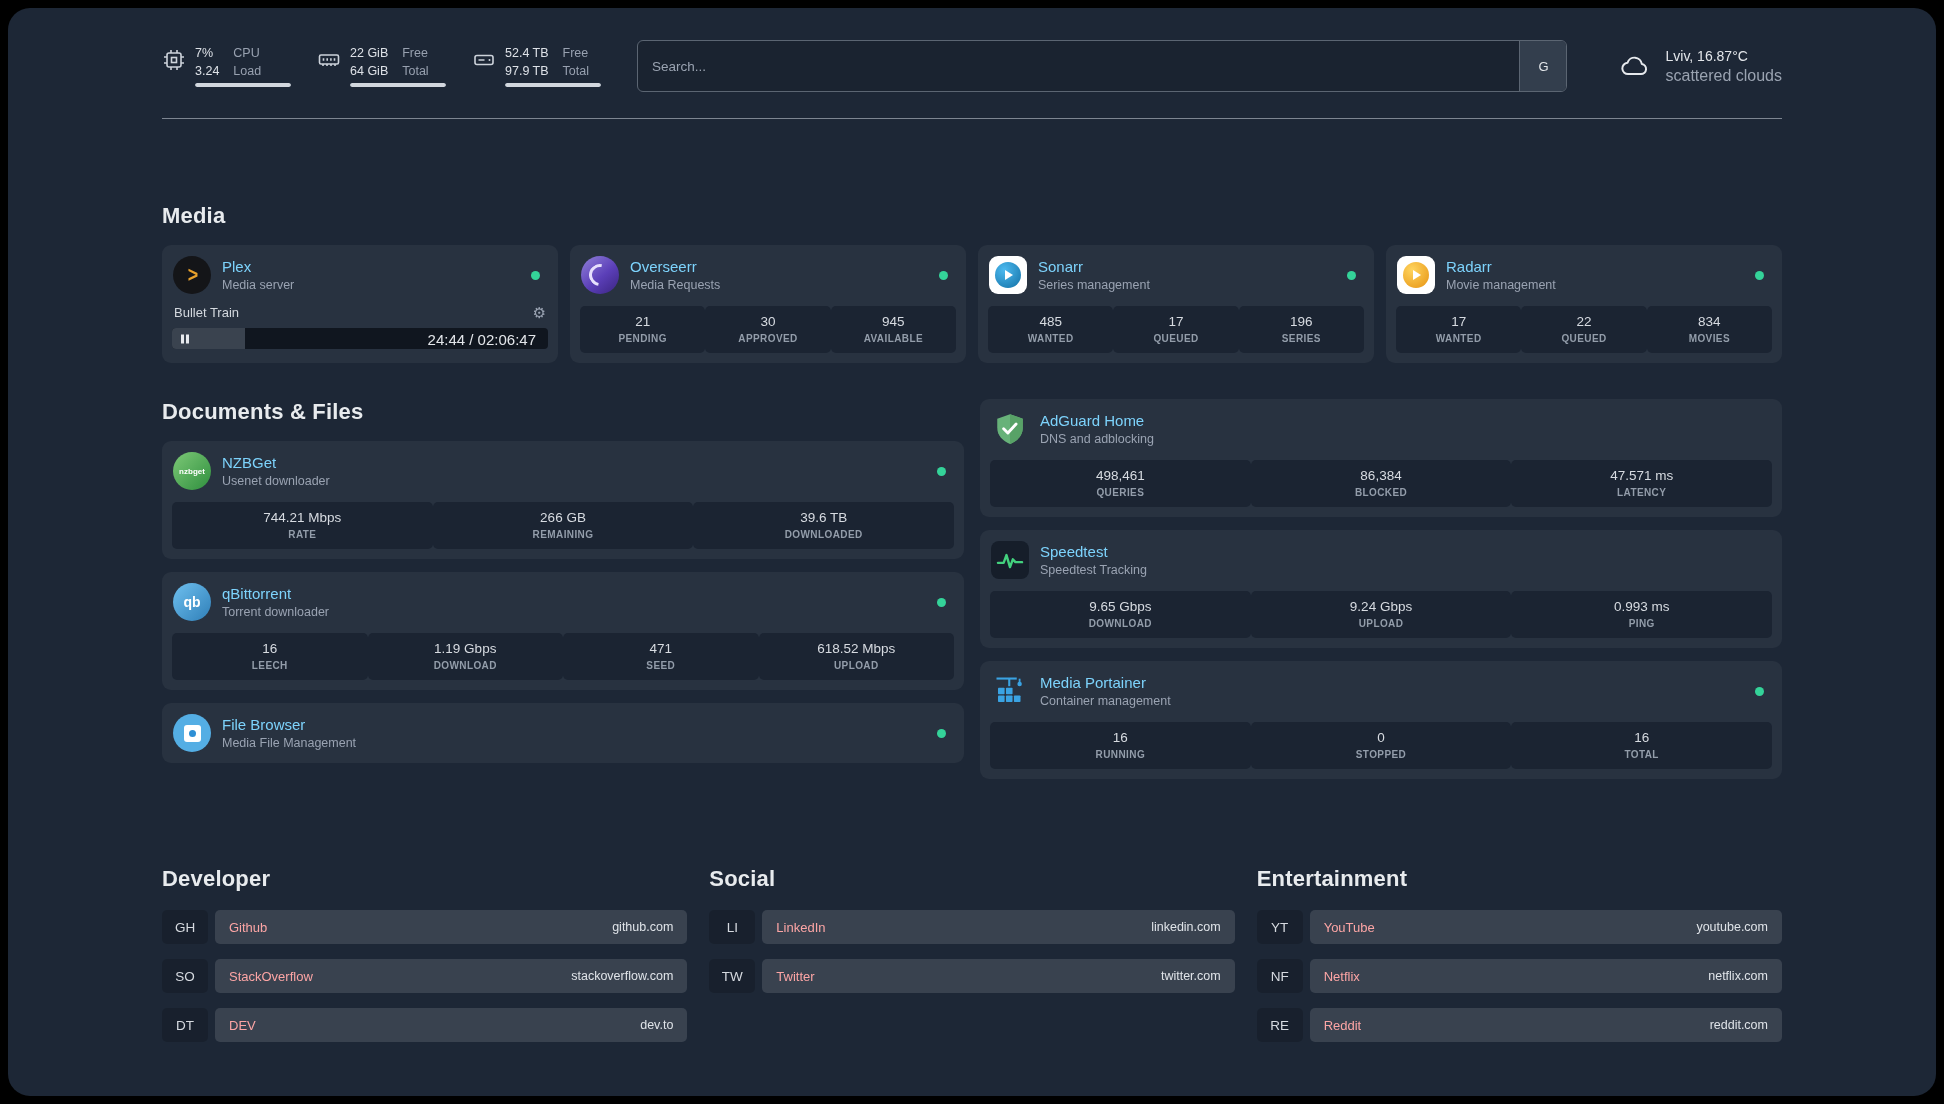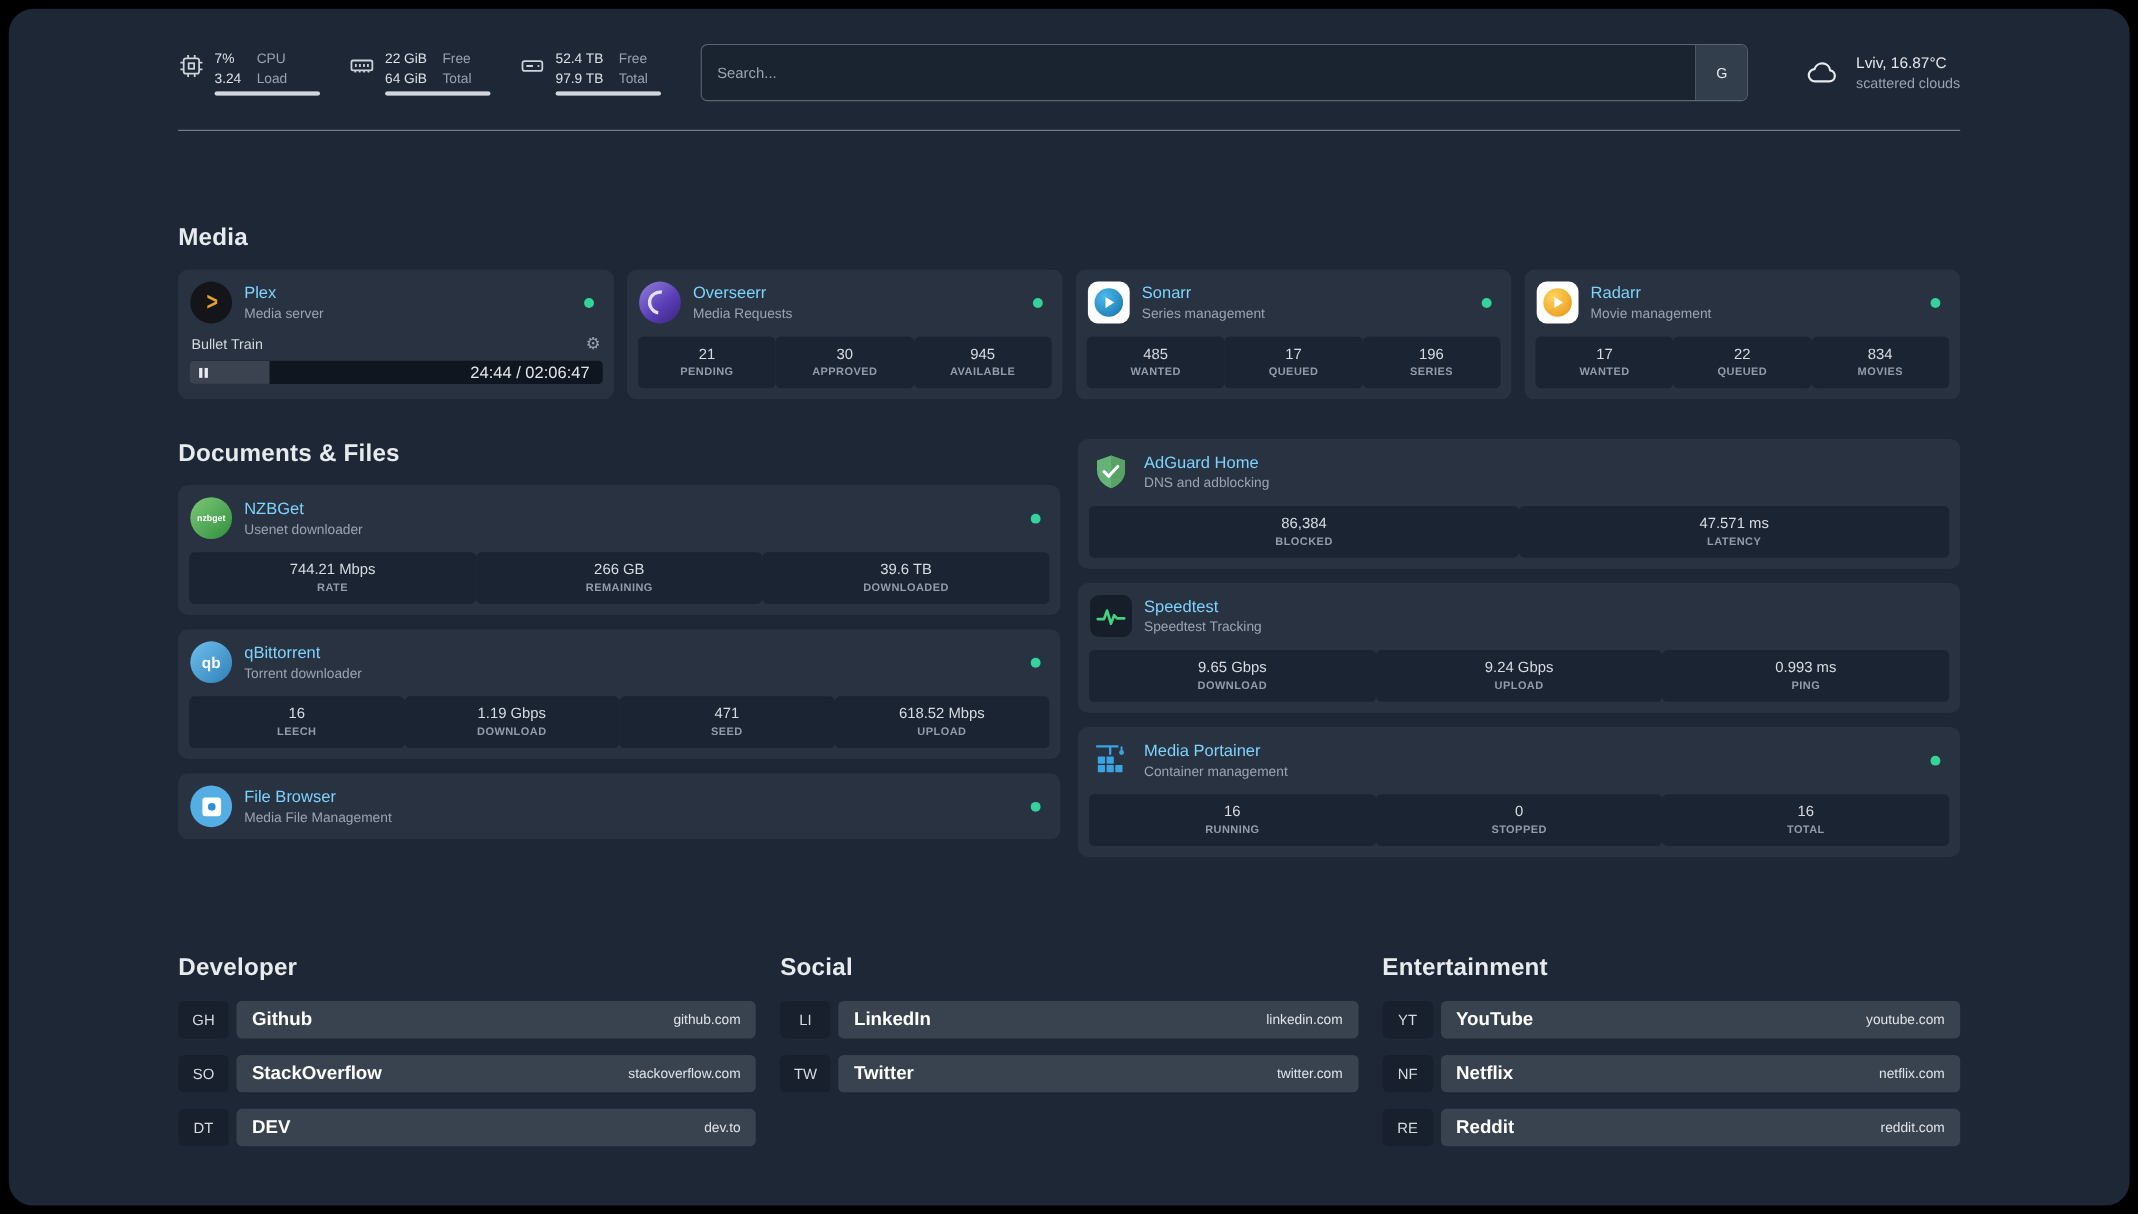--- a/index.html
+++ b/index.html
@@ -27,21 +27,21 @@
     border:1px solid #5b6572;border-radius:6px;color:#dde1e7;padding:0 62px 0 14px;font-size:13.5px;outline:none;
     font-family:"Liberation Sans",sans-serif;}
   input.search::placeholder{color:#9aa3b1;}
   .search-btn{position:absolute;right:1px;top:1px;bottom:1px;width:46px;background:#333e4d;
     border-left:1px solid #5b6572;border-radius:0 5px 5px 0;display:flex;align-items:center;justify-content:center;
     color:#e3e6ea;font-size:13px;cursor:pointer;}
 
   .weather{display:flex;align-items:center;gap:10px;}
   .weather-icon{width:40px;height:32px;color:#e6e9ed;flex:0 0 40px;}
   .weather-loc{font-size:14px;color:#e3e6ea;}
-  .weather-cond{font-size:13px;color:#9aa3b1;margin-top:3px;}
+  .weather-cond{font-size:16px;color:#9aa3b1;margin-top:3px;}
 
   .divider{height:1px;background:rgba(222,228,235,0.5);margin-top:26px;}
 
   
   .section-title{font-size:22px;font-weight:600;color:#e8ebee;letter-spacing:0.2px;}
   .title-media{margin-top:84px;margin-bottom:16px;}
 
   .media-grid{display:grid;grid-template-columns:repeat(4,1fr);gap:12px;}
   .card{background:rgba(255,255,255,0.05);border-radius:9px;padding:10px;box-sizing:border-box;}
   .card-header{display:flex;align-items:center;gap:11px;cursor:pointer;padding:1px 2px 1px 1px;}
@@ -91,21 +91,21 @@
   .mid-col .section-title{margin-bottom:16px;}
   .mid-col .card{margin-bottom:13px;}
 
   
   .bm-grid{display:grid;grid-template-columns:1fr 1fr 1fr;gap:22px;margin-top:74px;align-items:start;}
   .bm-col .section-title{margin-bottom:18px;}
   .bookmark{display:flex;align-items:center;margin-bottom:15px;cursor:pointer;}
   .bm-abbr{width:46px;height:34px;display:flex;align-items:center;justify-content:center;color:#d6dae0;
     font-size:13.5px;background:rgba(0,0,0,0.16);border-radius:5px;margin-right:7px;flex:0 0 46px;}
   .bm-pill{flex:1;height:34px;background:#39424f;border-radius:5px;display:flex;align-items:center;padding:0 14px;}
-  .bm-name{font-size:17px;color:#ffffff;font-weight:bold;}
+  .bm-name{font-size:13px;color:#fca5a5;}
   .bm-url{margin-left:auto;font-size:12.5px;color:#dfe3e8;}
 </style>
 </head>
 <body>
 
 <div class="panel">
   <div class="content">
 
     <div class="topbar">
 
@@ -398,20 +398,24 @@
                 <path d="M12 1.5l9 3.2v6.3c0 5.8-3.9 9.6-9 11.5z" fill="#58a267"></path>
                 <path d="M7.5 11.8l3 3 5.8-6.3" stroke="#fff" stroke-width="2" fill="none" stroke-linecap="round" stroke-linejoin="round"></path>
               </svg>
             </div>
             <div>
               <div class="svc-name">AdGuard Home</div>
               <div class="svc-desc">DNS and adblocking</div>
             </div>
           </div>
           <div class="stats">
+            <div class="stat">
+              <div class="stat-value">498,461</div>
+              <div class="stat-label">QUERIES</div>
+            </div>
             <div class="stat">
               <div class="stat-value">86,384</div>
               <div class="stat-label">BLOCKED</div>
             </div>
             <div class="stat">
               <div class="stat-value">47.571 ms</div>
               <div class="stat-label">LATENCY</div>
             </div>
           </div>
         </div>

